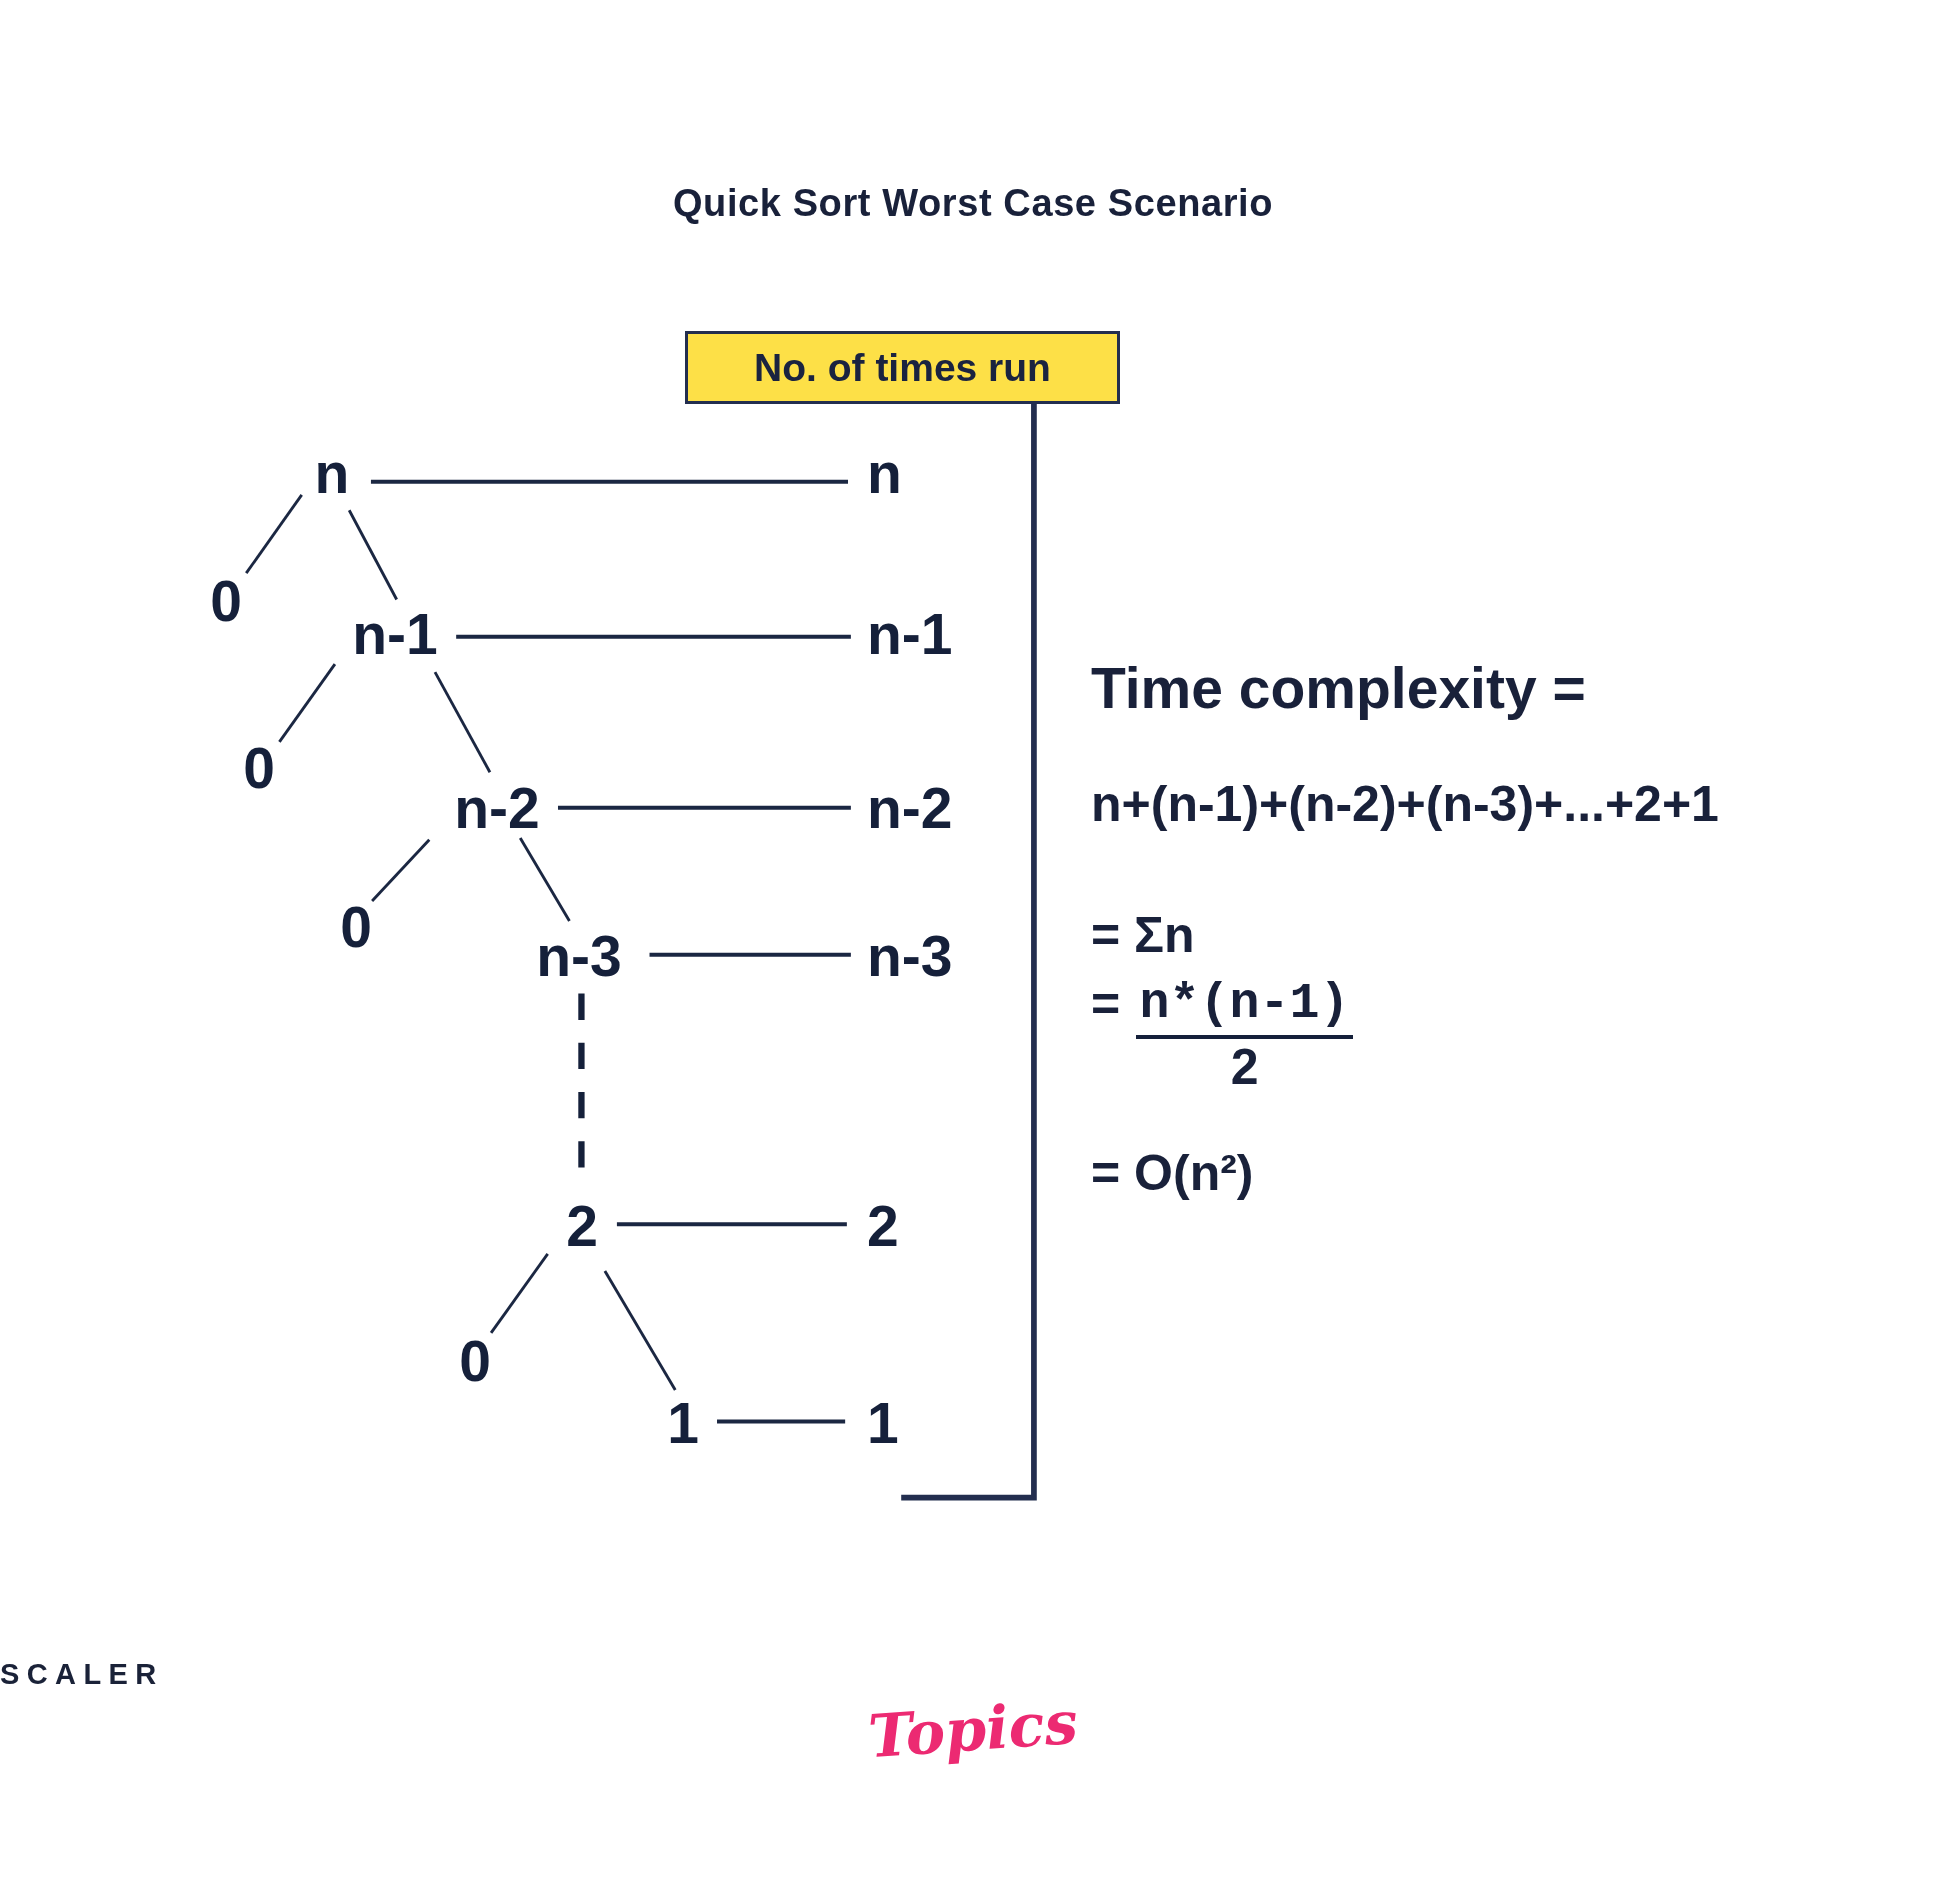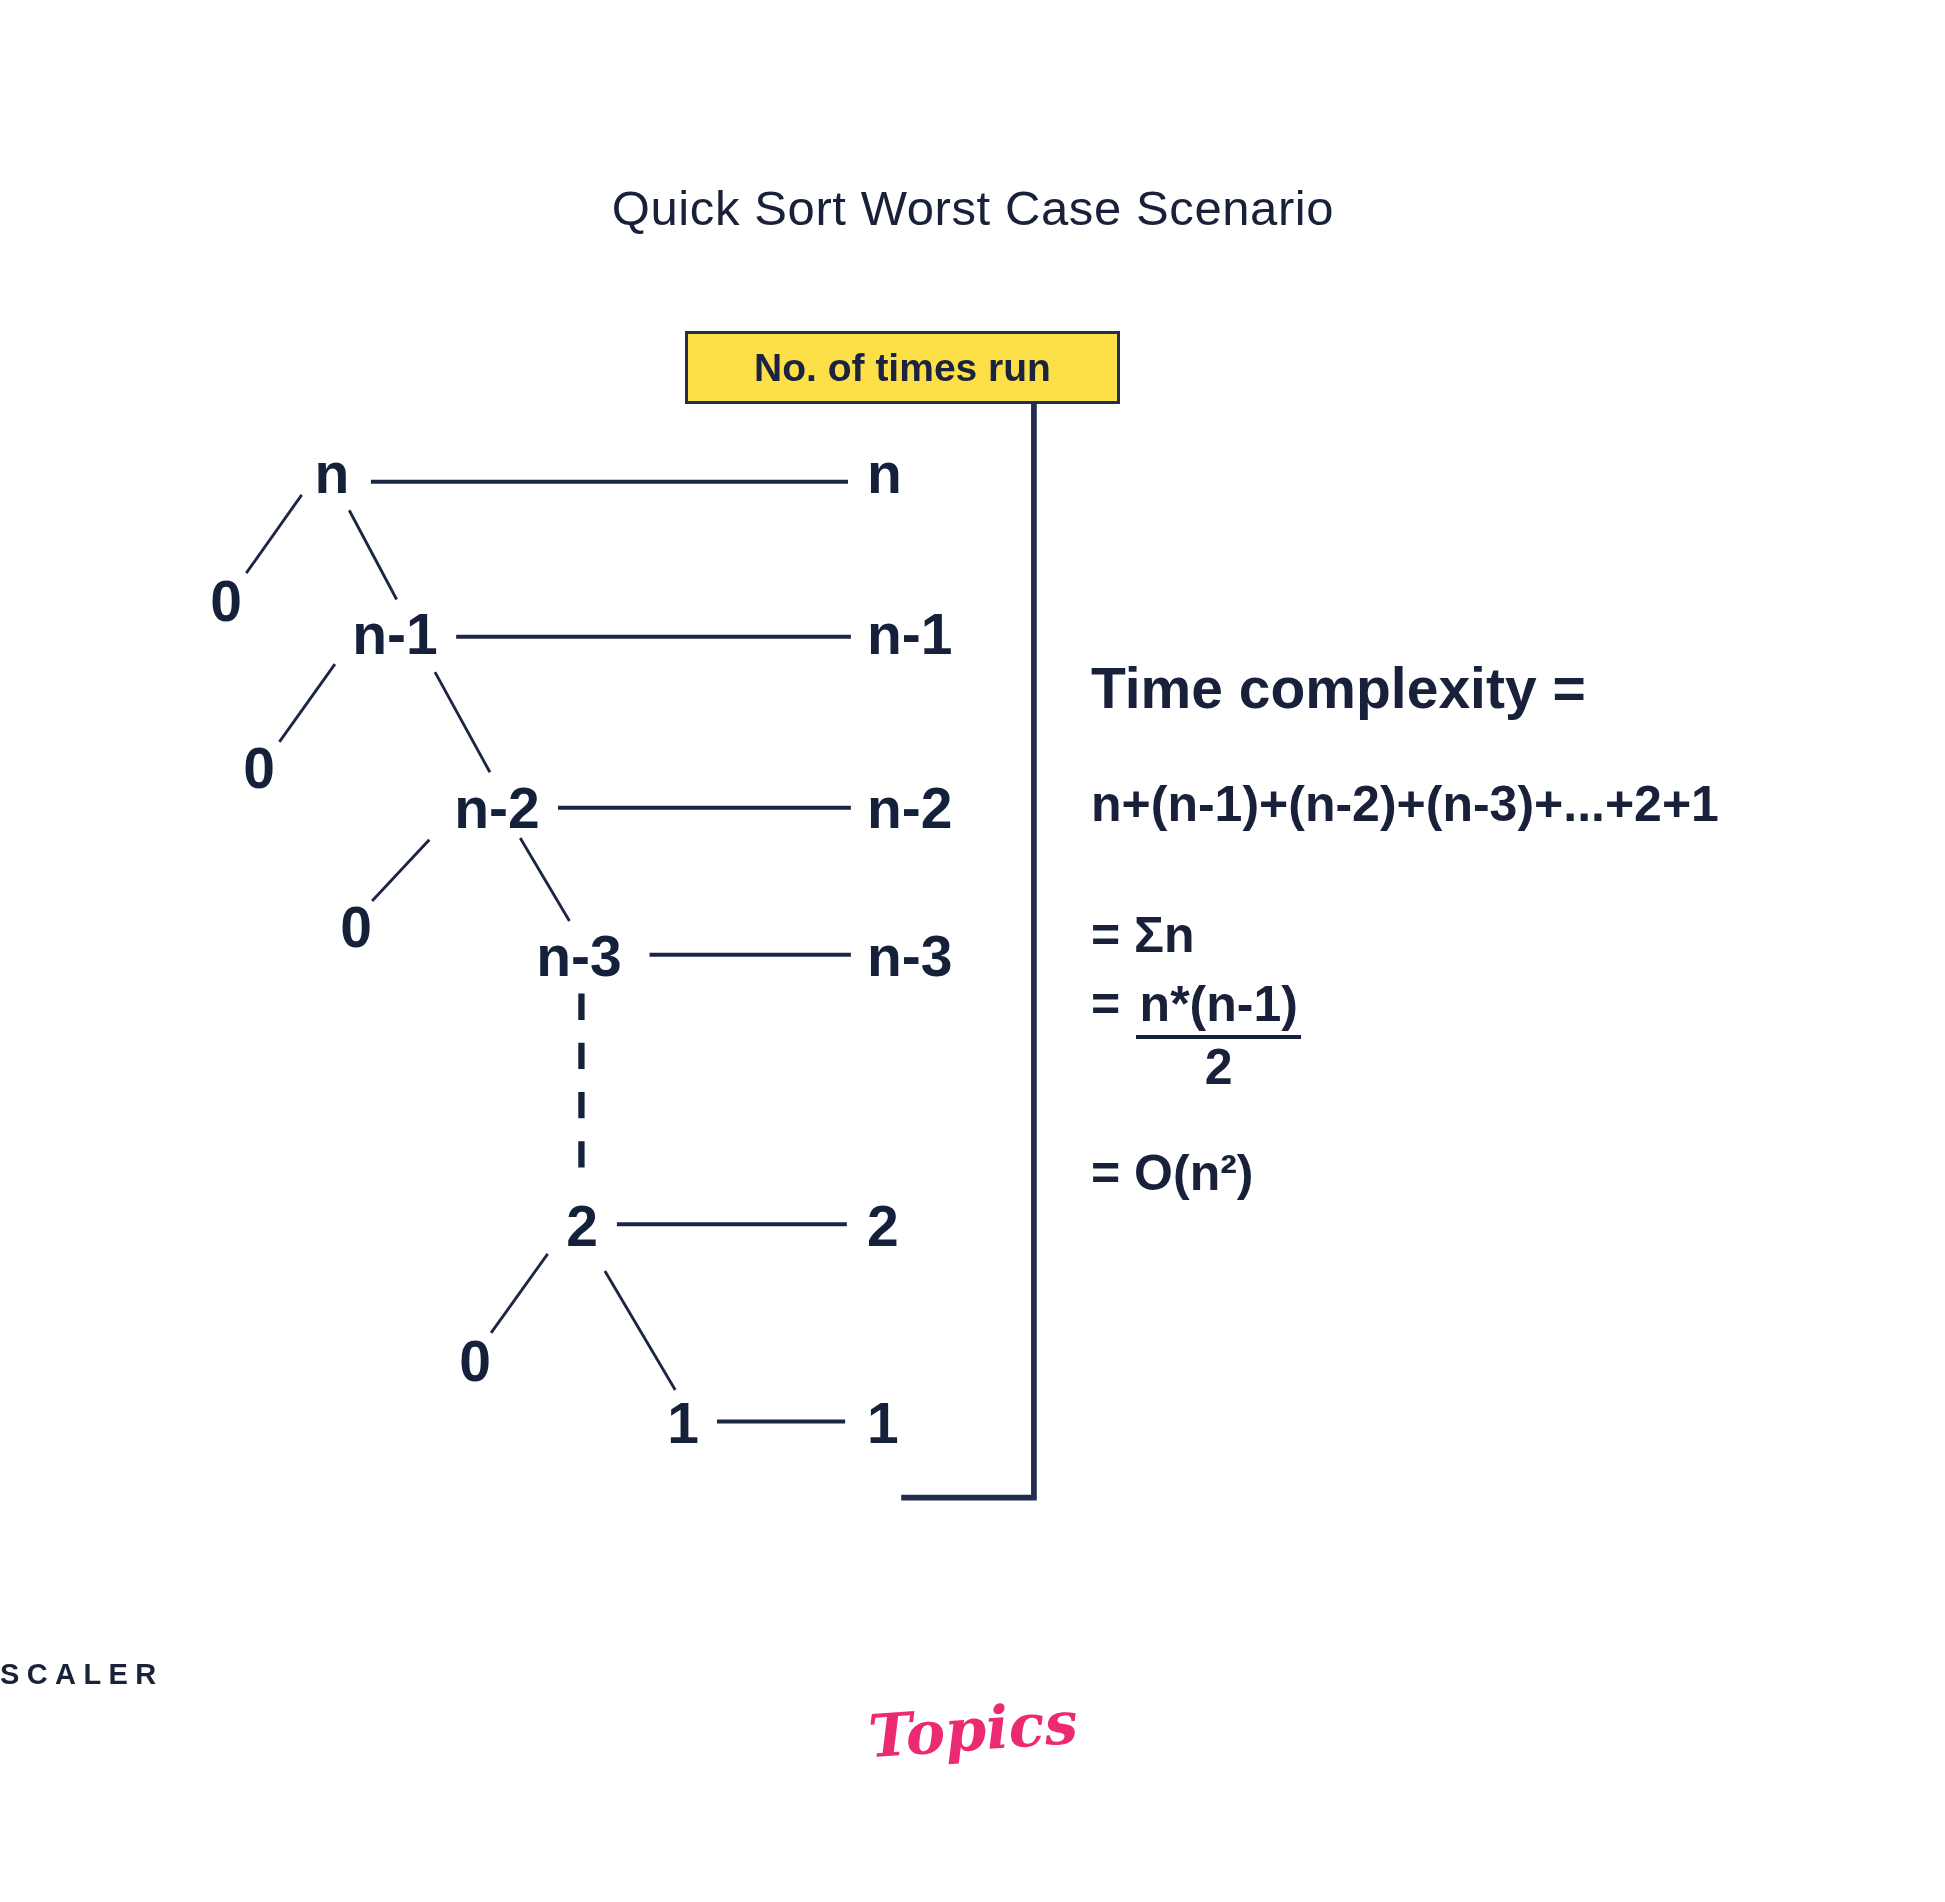--- a/index.html
+++ b/index.html
@@ -10,21 +10,21 @@
     color: #19213A;
     overflow: hidden;
   }
   #stage { position: relative; width: 1946px; height: 1902px; }
 
   #lines { position: absolute; left: 0; top: 0; }
 
   .page-title {
     position: absolute; left: 0; top: 184px; width: 100%;
     text-align: center;
-    font-size: 49px; font-weight: normal; line-height: 1;
+    font-size: 38px; font-weight: bold; line-height: 1;
     color: #19213A; letter-spacing: 0.6px;
   }
 
   .times-box {
     position: absolute; left: 685px; top: 331px; width: 435px; height: 73px;
     background: #fde047;
     border: 3.4px solid #232E4F;
     box-sizing: border-box;
     display: flex; align-items: center; justify-content: center;
   }
@@ -62,20 +62,21 @@
   .tc-fraction-row {
     position: absolute; left: 1091px; top: 979px;
     display: flex; align-items: flex-start;
     font-size: 50px; font-weight: bold; line-height: 1; white-space: nowrap;
   }
   .frac-eq { margin-right: 16px; }
   .frac { display: inline-flex; flex-direction: column; align-items: center; }
   .frac-num {
     padding: 0 3.4px 5.7px 3.4px;
     border-bottom: 4px solid #15203A;
+    font-family: Liberation Mono, monospace;
   }
   .frac-den { margin-top: 3.4px; }
 
   .logo-scaler {
     position: absolute; left: 0; top: 1660px; width: 100%;
     text-align: left;
     font-size: 29px; font-weight: bold; letter-spacing: 7.4px;
     color: #1A2238; line-height: 1;
   }
   .logo-topics {

